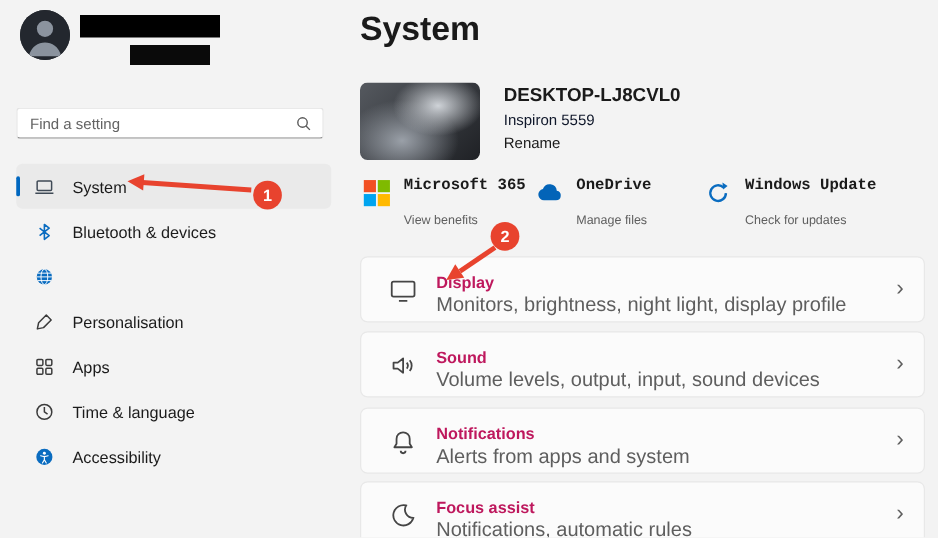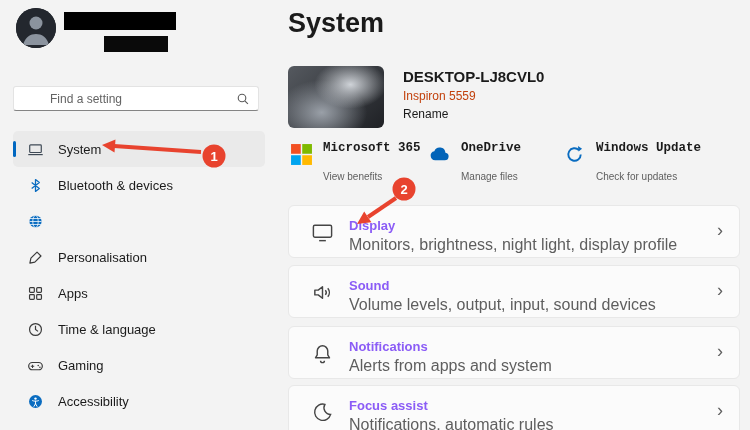--- a/index.html
+++ b/index.html
@@ -9,57 +9,57 @@
 
   
   .sidebar { position:absolute; left:0; top:0; width:278px; height:430px; }
   .avatar { position:absolute; left:16px; top:8px; width:40px; height:40px; border-radius:50%; overflow:hidden; background:#23272e; }
   .redact1 { position:absolute; left:64px; top:12px; width:112px; height:18px; background:#000; }
   .redact2 { position:absolute; left:104px; top:36px; width:64px; height:16px; background:#0a0a0a; }
   .search { position:absolute; left:13px; top:86px; width:246px; height:25px; background:#fff;
             border:1px solid #e3e3e3; border-bottom:1px solid #848484; border-radius:3px;
             display:flex; align-items:center; padding:0 8px 0 10px; }
   .search input { flex:1; border:none; outline:none; font-family:"Liberation Sans",sans-serif;
-                  font-size:12px; color:#333; background:transparent;margin-left:26px; }
+                  font-size:12px; color:#333; background:transparent; }
   .search input::placeholder { color:#636363; opacity:1; }
   .search .mag { width:14px; height:14px; flex:0 0 14px; }
   .nav { position:absolute; left:13px; top:131px; width:252px; }
   .nav-item { position:relative; height:36px; display:flex; align-items:center; gap:14px;
               padding-left:14px; border-radius:5px; font-size:13px; color:#1b1b1b; cursor:pointer; }
   .nav-item.selected { background:#eaeaea; }
   .nav-item.selected::before { content:""; position:absolute; left:0; top:10px; width:3px; height:16px;
               border-radius:2px; background:#0067c0; }
   .icon16 { width:17px; height:17px; flex:0 0 17px; display:inline-block; }
   .icon16 svg { width:17px; height:17px; display:block; }
 
   
   .main { position:absolute; left:285px; top:0; width:465px; height:430px; }
   .page-title { position:absolute; left:3px; top:8px; font-size:27px; font-weight:700; color:#1a1a1a; }
   .device-img { position:absolute; left:3px; top:66px; width:96px; height:62px; border-radius:6px;
     background:
       radial-gradient(60px 40px at 65% 30%, #cfd3d8 0%, rgba(207,211,216,0) 60%),
       radial-gradient(70px 50px at 35% 75%, #9aa0a8 0%, rgba(154,160,168,0) 65%),
       linear-gradient(135deg, #55595f 0%, #34373c 60%, #1f2125 100%); }
   .device-name { position:absolute; left:118px; top:68px; font-size:15px; font-weight:700; color:#1a1a1a; }
-  .device-model { position:absolute; left:118px; top:89px; font-size:12px; color:#c2410c; }
+  .device-model { position:absolute; left:118px; top:89px; font-size:12px; color:#0f172a; }
   .rename { position:absolute; left:118px; top:107px; font-size:12px; color:#1a1a1a; cursor:pointer; }
 
   .quick { position:absolute; top:141px; display:flex; align-items:flex-start; gap:10px; }
   .q1 { left:5px; } .q2 { left:143px; } .q3 { left:278px; }
   .quick .qicon { width:23px; height:23px; flex:0 0 23px; margin-top:2px; }
   .quick .qicon svg { width:23px; height:23px; display:block; }
   .qlabel { font-size:12.5px; font-weight:700; color:#1a1a1a; line-height:15px;font-family:Liberation Mono, monospace; }
   .qsub { font-size:10px; color:#5e5e5e; margin-top:15px; }
 
   .card { position:absolute; left:3px; width:452px; height:53px; background:#fbfbfb;
           border:1px solid #e8e8e8; border-radius:6px; cursor:pointer; }
   .c1 { top:205px; } .c2 { top:265px; } .c3 { top:326px; } .c4 { top:385px; }
   .card .cicon { position:absolute; left:22px; top:15px; width:23px; height:23px; }
   .card .cicon svg { width:23px; height:23px; display:block; }
-  .card .ctitle { position:absolute; left:60px; top:12px; font-size:13px; font-weight:600; color:#8b5cf6; }
+  .card .ctitle { position:absolute; left:60px; top:12px; font-size:13px; font-weight:600; color:#be185d; }
   .card .cdesc { position:absolute; left:60px; top:30px; font-size:16px; color:#5e5e5e; }
   .card .chev { position:absolute; right:16px; top:14px; font-size:18px; color:#5f5f5f; }
 
   
   .annot { position:absolute; left:0; top:0; width:750px; height:430px; pointer-events:none; z-index:10; }
 </style>
 </head>
 <body>
 
 <div class="app">
@@ -140,31 +140,20 @@
                 <circle cx="10" cy="10" r="7"></circle>
                 <path d="M10 5.5V10l3 2.2"></path>
               </g>
             </svg>
         </span>
         <span>Time &amp; language</span>
       </div>
       <div class="nav-item">
         <span class="icon16">
           <svg viewBox="0 0 20 20">
-              <rect x="2" y="6.5" width="16" height="8.5" rx="4.2" fill="none" stroke="#3b3b3b" stroke-width="1.4"></rect>
-              <path d="M6.5 9v4M4.5 11h4" stroke="#3b3b3b" stroke-width="1.2"></path>
-              <circle cx="13.2" cy="10" r="0.9" fill="#3b3b3b"></circle>
-              <circle cx="15.2" cy="12" r="0.9" fill="#3b3b3b"></circle>
-            </svg>
-        </span>
-        <span>Gaming</span>
-      </div>
-      <div class="nav-item">
-        <span class="icon16">
-          <svg viewBox="0 0 20 20">
               <circle cx="10" cy="10" r="7.6" fill="#0a6cc0"></circle>
               <circle cx="10" cy="6.6" r="1.4" fill="#fff"></circle>
               <path d="M6.5 9c2.3.9 4.7.9 7 0M10 9.5v3.2M10 12.7l-1.8 3M10 12.7l1.8 3" stroke="#fff" stroke-width="1.1" fill="none" stroke-linecap="round"></path>
             </svg>
         </span>
         <span>Accessibility</span>
       </div>
     </nav>
   </aside>
 

